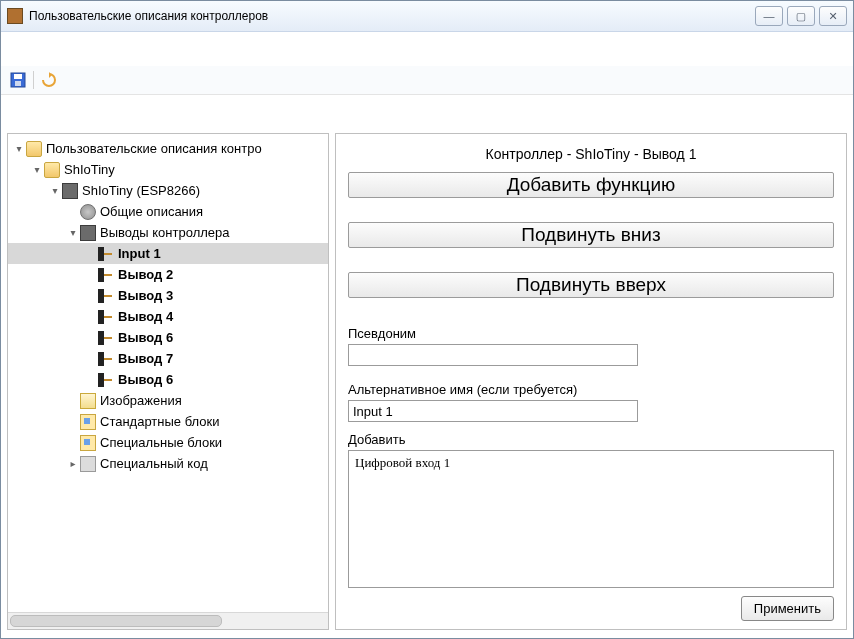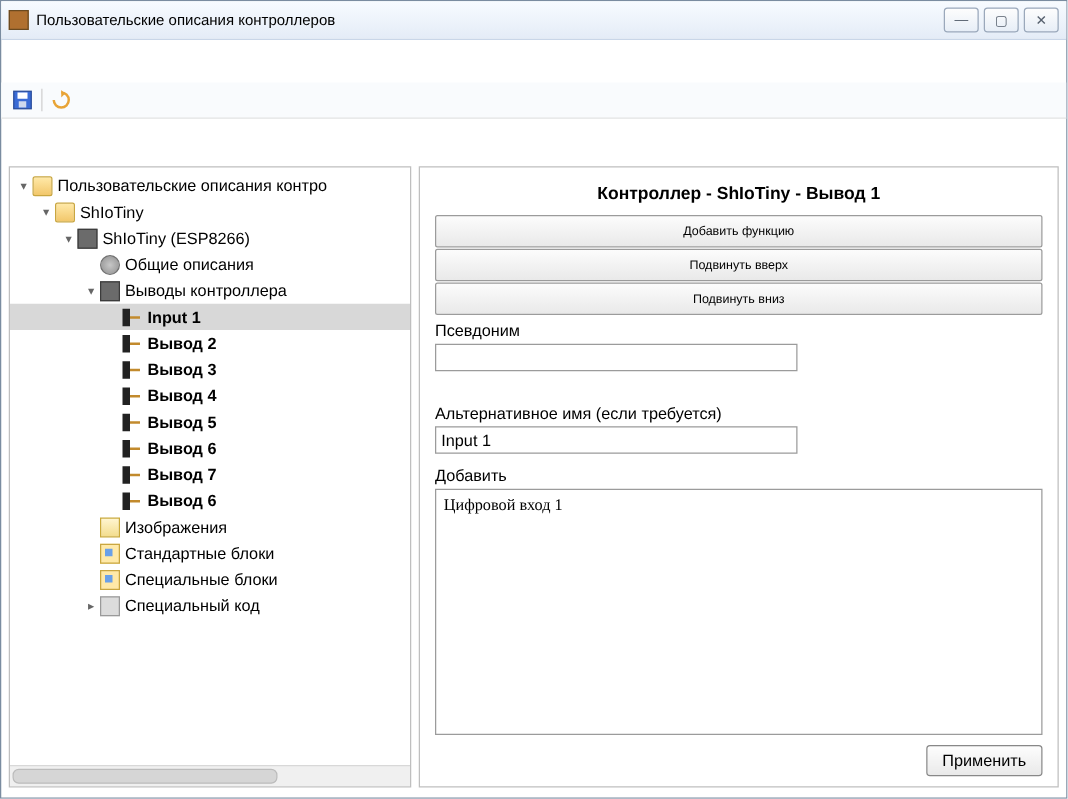--- a/index.html
+++ b/index.html
@@ -208,35 +208,35 @@
   background: #fff;
   box-sizing: border-box;
   padding: 8px 12px;
   display: flex;
   flex-direction: column;
   position: relative;
   min-width: 0;
 }
 .form-title {
   text-align: center;
-  font-weight: bold;
+  font-weight: normal;
   font-size: 14px;
   margin: 4px 0 10px 0;
 }
 .wide-btn {
   height: 24px;
   border: 1px solid #9b9b9b;
   background: linear-gradient(#fcfcfc,#e9e9e9);
   border-radius: 2px;
   display: flex;
   align-items: center;
   justify-content: center;
-  margin-bottom: 1px;
-  cursor: pointer;
-  font-size: 10px;
+  margin-bottom: 24px;
+  cursor: pointer;
+  font-size: 19px;
   text-align: right;
 }
 .field-label {
   font-size: 13px;
   margin-top: 4px;
   margin-bottom: 3px;
 }
 .text-input {
   width: 290px;
   height: 22px;
@@ -346,24 +346,20 @@
         <div class="tree-row bold" style="padding-left:90px">
           <span class="ticon icon-pin"></span>
           <span class="label">Вывод 3</span>
         </div>
         <div class="tree-row bold" style="padding-left:90px">
           <span class="ticon icon-pin"></span>
           <span class="label">Вывод 4</span>
         </div>
         <div class="tree-row bold" style="padding-left:90px">
           <span class="ticon icon-pin"></span>
-          <span class="label">Вывод 5</span>
-        </div>
-        <div class="tree-row bold" style="padding-left:90px">
-          <span class="ticon icon-pin"></span>
           <span class="label">Вывод 6</span>
         </div>
         <div class="tree-row bold" style="padding-left:90px">
           <span class="ticon icon-pin"></span>
           <span class="label">Вывод 7</span>
         </div>
         <div class="tree-row bold" style="padding-left:90px">
           <span class="ticon icon-pin"></span>
           <span class="label">Вывод 6</span>
         </div>
@@ -392,30 +388,30 @@
       </div>
     </div>
 
     <div class="form-pane">
       <div class="form-title">Контроллер - ShIoTiny - Вывод 1</div>
 
       <div class="wide-btn">
         <span>Добавить функцию</span>
       </div>
       <div class="wide-btn">
+        <span>Подвинуть вниз</span>
+      </div>
+      <div class="wide-btn">
         <span>Подвинуть вверх</span>
-      </div>
-      <div class="wide-btn">
-        <span>Подвинуть вниз</span>
       </div>
 
       <div class="field-label">Псевдоним</div>
       <input class="text-input" type="text" value="" style="">
 
-      <div class="field-label" style="margin-top:26px">Альтернативное имя (если требуется)</div>
+      <div class="field-label" style="margin-top:16px">Альтернативное имя (если требуется)</div>
       <input class="text-input" type="text" value="Input 1" style="">
 
       <div class="field-label" style="margin-top:10px">Добавить</div>
       <textarea class="textarea" style="">Цифровой вход 1</textarea>
 
       <div class="bottom-bar">
         <button class="apply-btn">
           <span>Применить</span>
         </button>
       </div>

